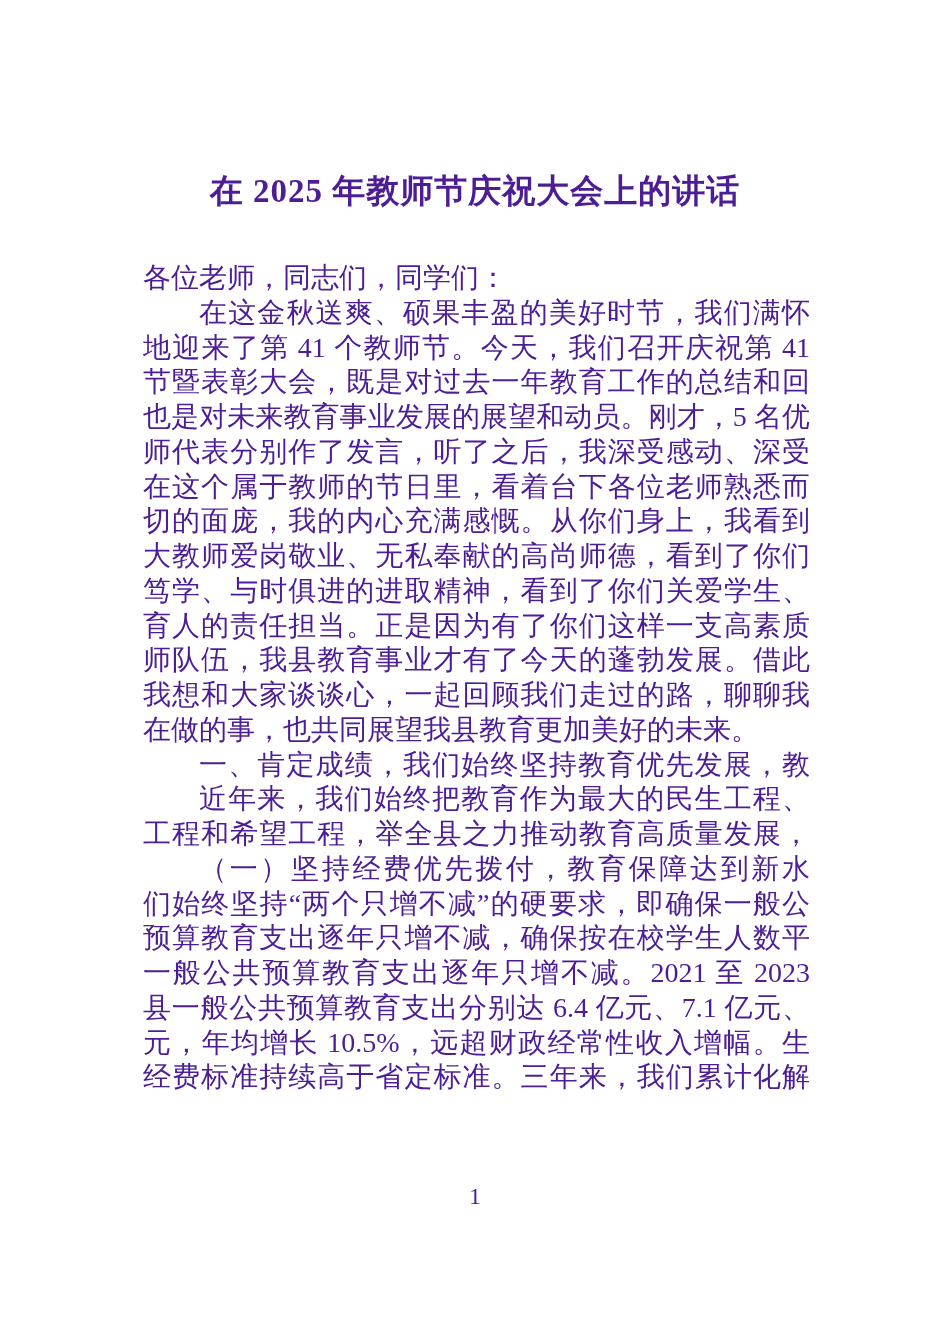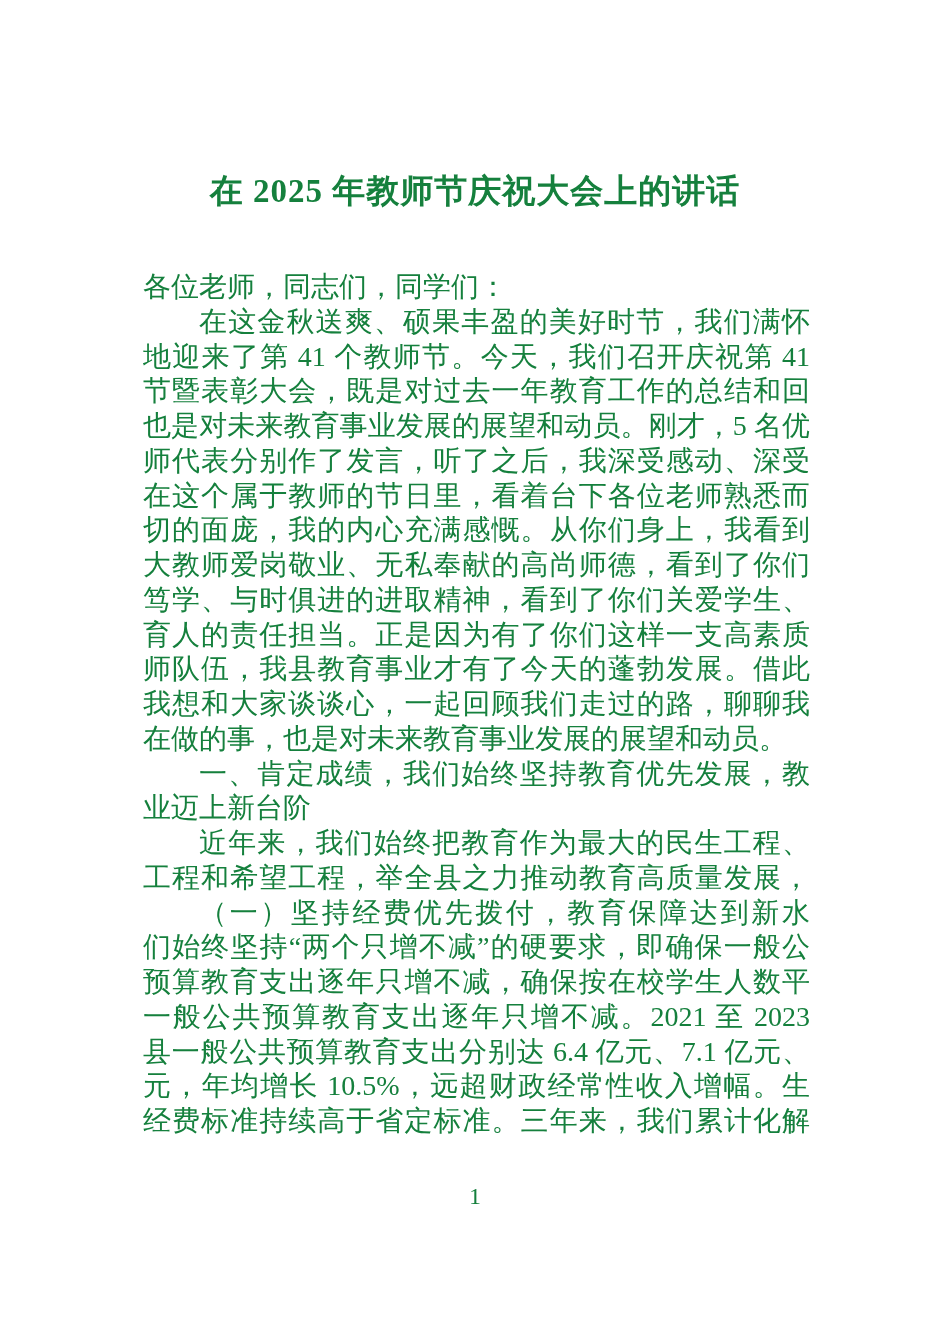--- a/index.html
+++ b/index.html
@@ -5,40 +5,40 @@
   html, body {
     margin: 0;
     padding: 0;
     background: #ffffff;
   }
   .page {
     position: relative;
     width: 950px;
     height: 1344px;
     background: #ffffff;
-    color: #15803d;
+    color: #4c1d95;
     font-family: "Liberation Serif", "DejaVu Serif", sans-serif;
     overflow: hidden;
   }
   .doc-title {
     position: absolute;
     top: 169px;
     left: 0;
     width: 950px;
     margin: 0;
     text-align: center;
     font-size: 33px;
     font-weight: 700;
     letter-spacing: 1px;
     font-family: "Liberation Serif", "DejaVu Serif", sans-serif;
     white-space: pre;
   }
   .content {
     position: absolute;
-    top: 270px;
+    top: 261px;
     left: 143px;
     width: 667px;
     font-size: 28px;
     line-height: 34.75px;
     overflow: hidden;
   }
   .paragraph {
     margin: 0;
     padding: 0;
   }
@@ -81,25 +81,24 @@
         <div class="line full">节暨表彰大会，既是对过去一年教育工作的总结和回顾，</div>
         <div class="line full">也是对未来教育事业发展的展望和动员。刚才，5 名优秀教</div>
         <div class="line full">师代表分别作了发言，听了之后，我深受感动、深受启发</div>
         <div class="line full">在这个属于教师的节日里，看着台下各位老师熟悉而又亲</div>
         <div class="line full">切的面庞，我的内心充满感慨。从你们身上，我看到了广</div>
         <div class="line full">大教师爱岗敬业、无私奉献的高尚师德，看到了你们严谨</div>
         <div class="line full">笃学、与时俱进的进取精神，看到了你们关爱学生、教书</div>
         <div class="line full">育人的责任担当。正是因为有了你们这样一支高素质的教</div>
         <div class="line full">师队伍，我县教育事业才有了今天的蓬勃发展。借此机会</div>
         <div class="line full">我想和大家谈谈心，一起回顾我们走过的路，聊聊我们正</div>
-        <div class="line">在做的事，也是对未来教育事业发展的展望和动员。</div>
+        <div class="line">在做的事，也共同展望我县教育更加美好的未来。</div>
       </div>
       <div class="paragraph">
         <div class="line indent full">一、肯定成绩，我们始终坚持教育优先发展，教育事</div>
-        <div class="line">业迈上新台阶</div>
       </div>
       <div class="paragraph">
         <div class="line indent full">近年来，我们始终把教育作为最大的民生工程、发展</div>
         <div class="line full">工程和希望工程，举全县之力推动教育高质量发展，形成</div>
       </div>
       <div class="paragraph">
         <div class="line indent full">（一）坚持经费优先拨付，教育保障达到新水平。我</div>
         <div class="line full">们始终坚持“两个只增不减”的硬要求，即确保一般公共</div>
         <div class="line full">预算教育支出逐年只增不减，确保按在校学生人数平均的</div>
         <div class="line full">一般公共预算教育支出逐年只增不减。2021 至 2023 年，全</div>

